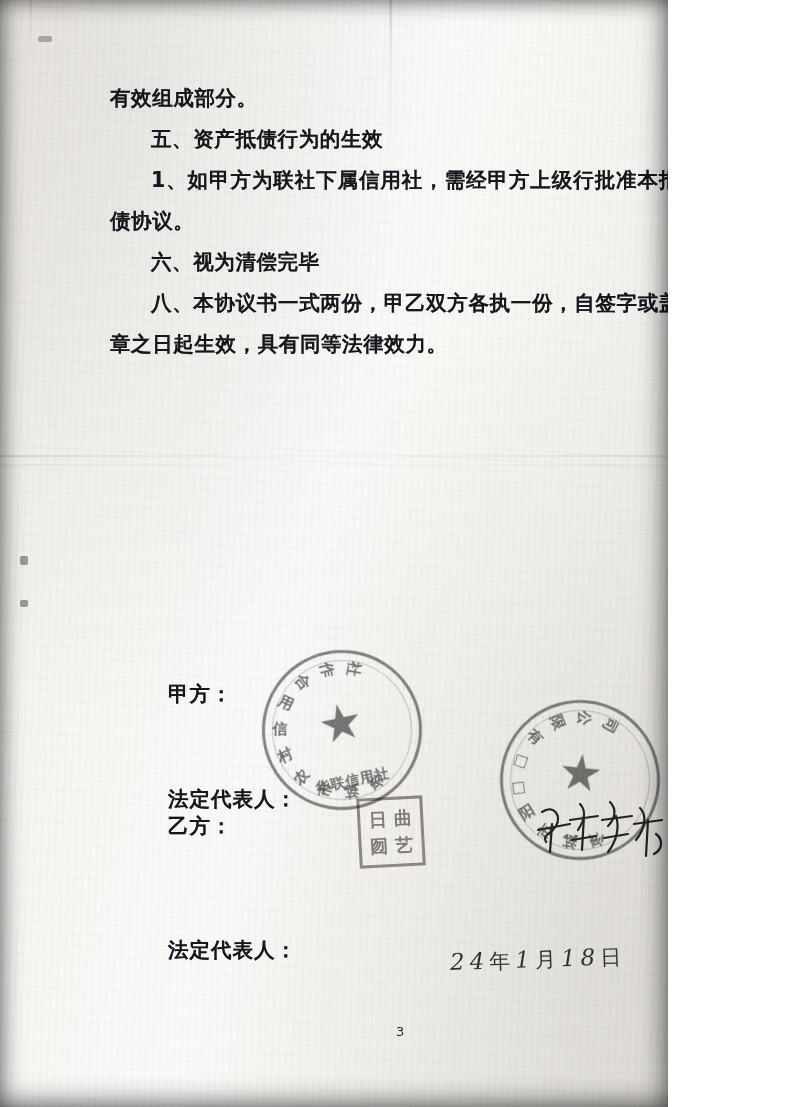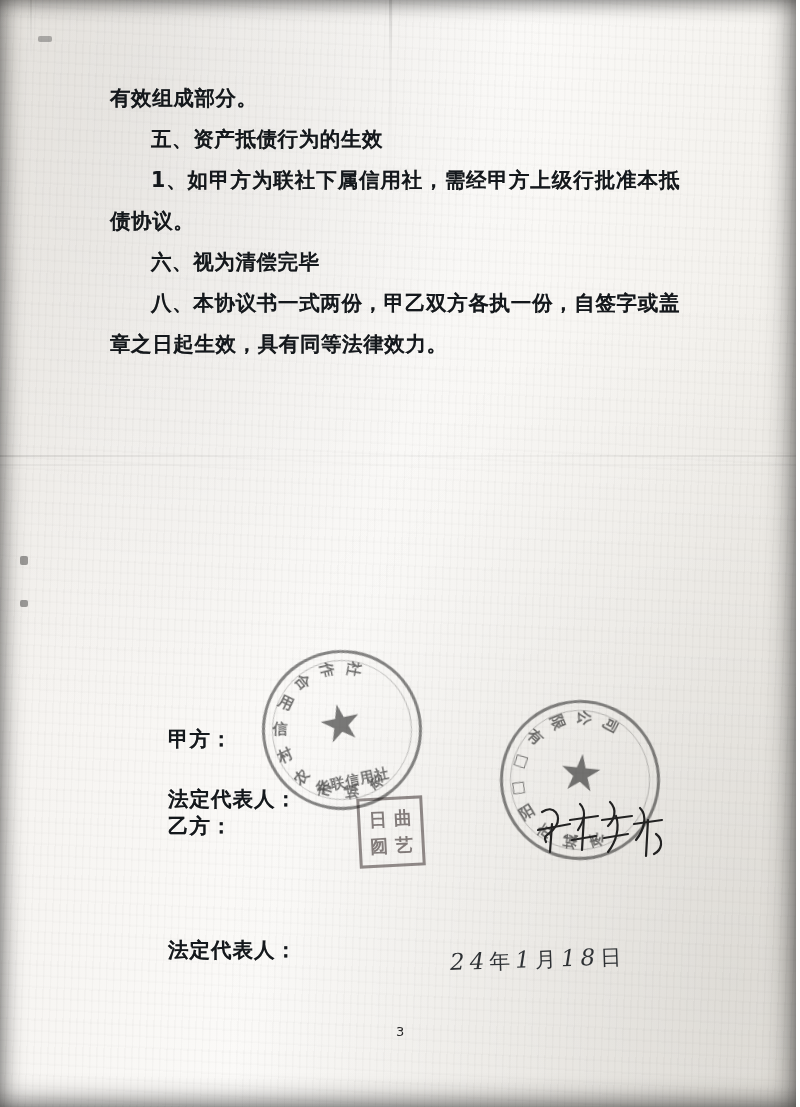--- a/index.html
+++ b/index.html
@@ -2,21 +2,21 @@
 <html><head>
 <meta charset="utf-8">
 <style>
   html, body {
     margin: 0;
     padding: 0;
     background: #ffffff;
   }
   #page {
     position: relative;
-    width: 796px;
+    width: 668px;
     height: 1107px;
     overflow: hidden;
     background: #f2f0ec;
     font-family: "Liberation Serif", "DejaVu Serif", serif;
   }
   
   #paper {
     position: absolute;
     inset: 0;
     background:
@@ -107,21 +107,21 @@
   .sig-block {
     position: absolute;
     left: 168px;
     color: #14181c;
     font-size: 20.5px;
     font-family: "DejaVu Sans", "Liberation Sans", sans-serif;
     font-weight: 600;
     letter-spacing: 1px;
     text-shadow: 0 0 0.6px rgba(0,0,0,.45);
   }
-  #sig-party-a { top: 725px; text-align: right; }
+  #sig-party-a { top: 680px; text-align: right; }
   #sig-rep-a   { top: 785px; }
   #sig-party-b { top: 812px; }
   #sig-rep-b   { top: 936px; }
 
   
   #date-line {
     position: absolute;
     left: 450px;
     top: 946px;
     color: #1a1e22;

